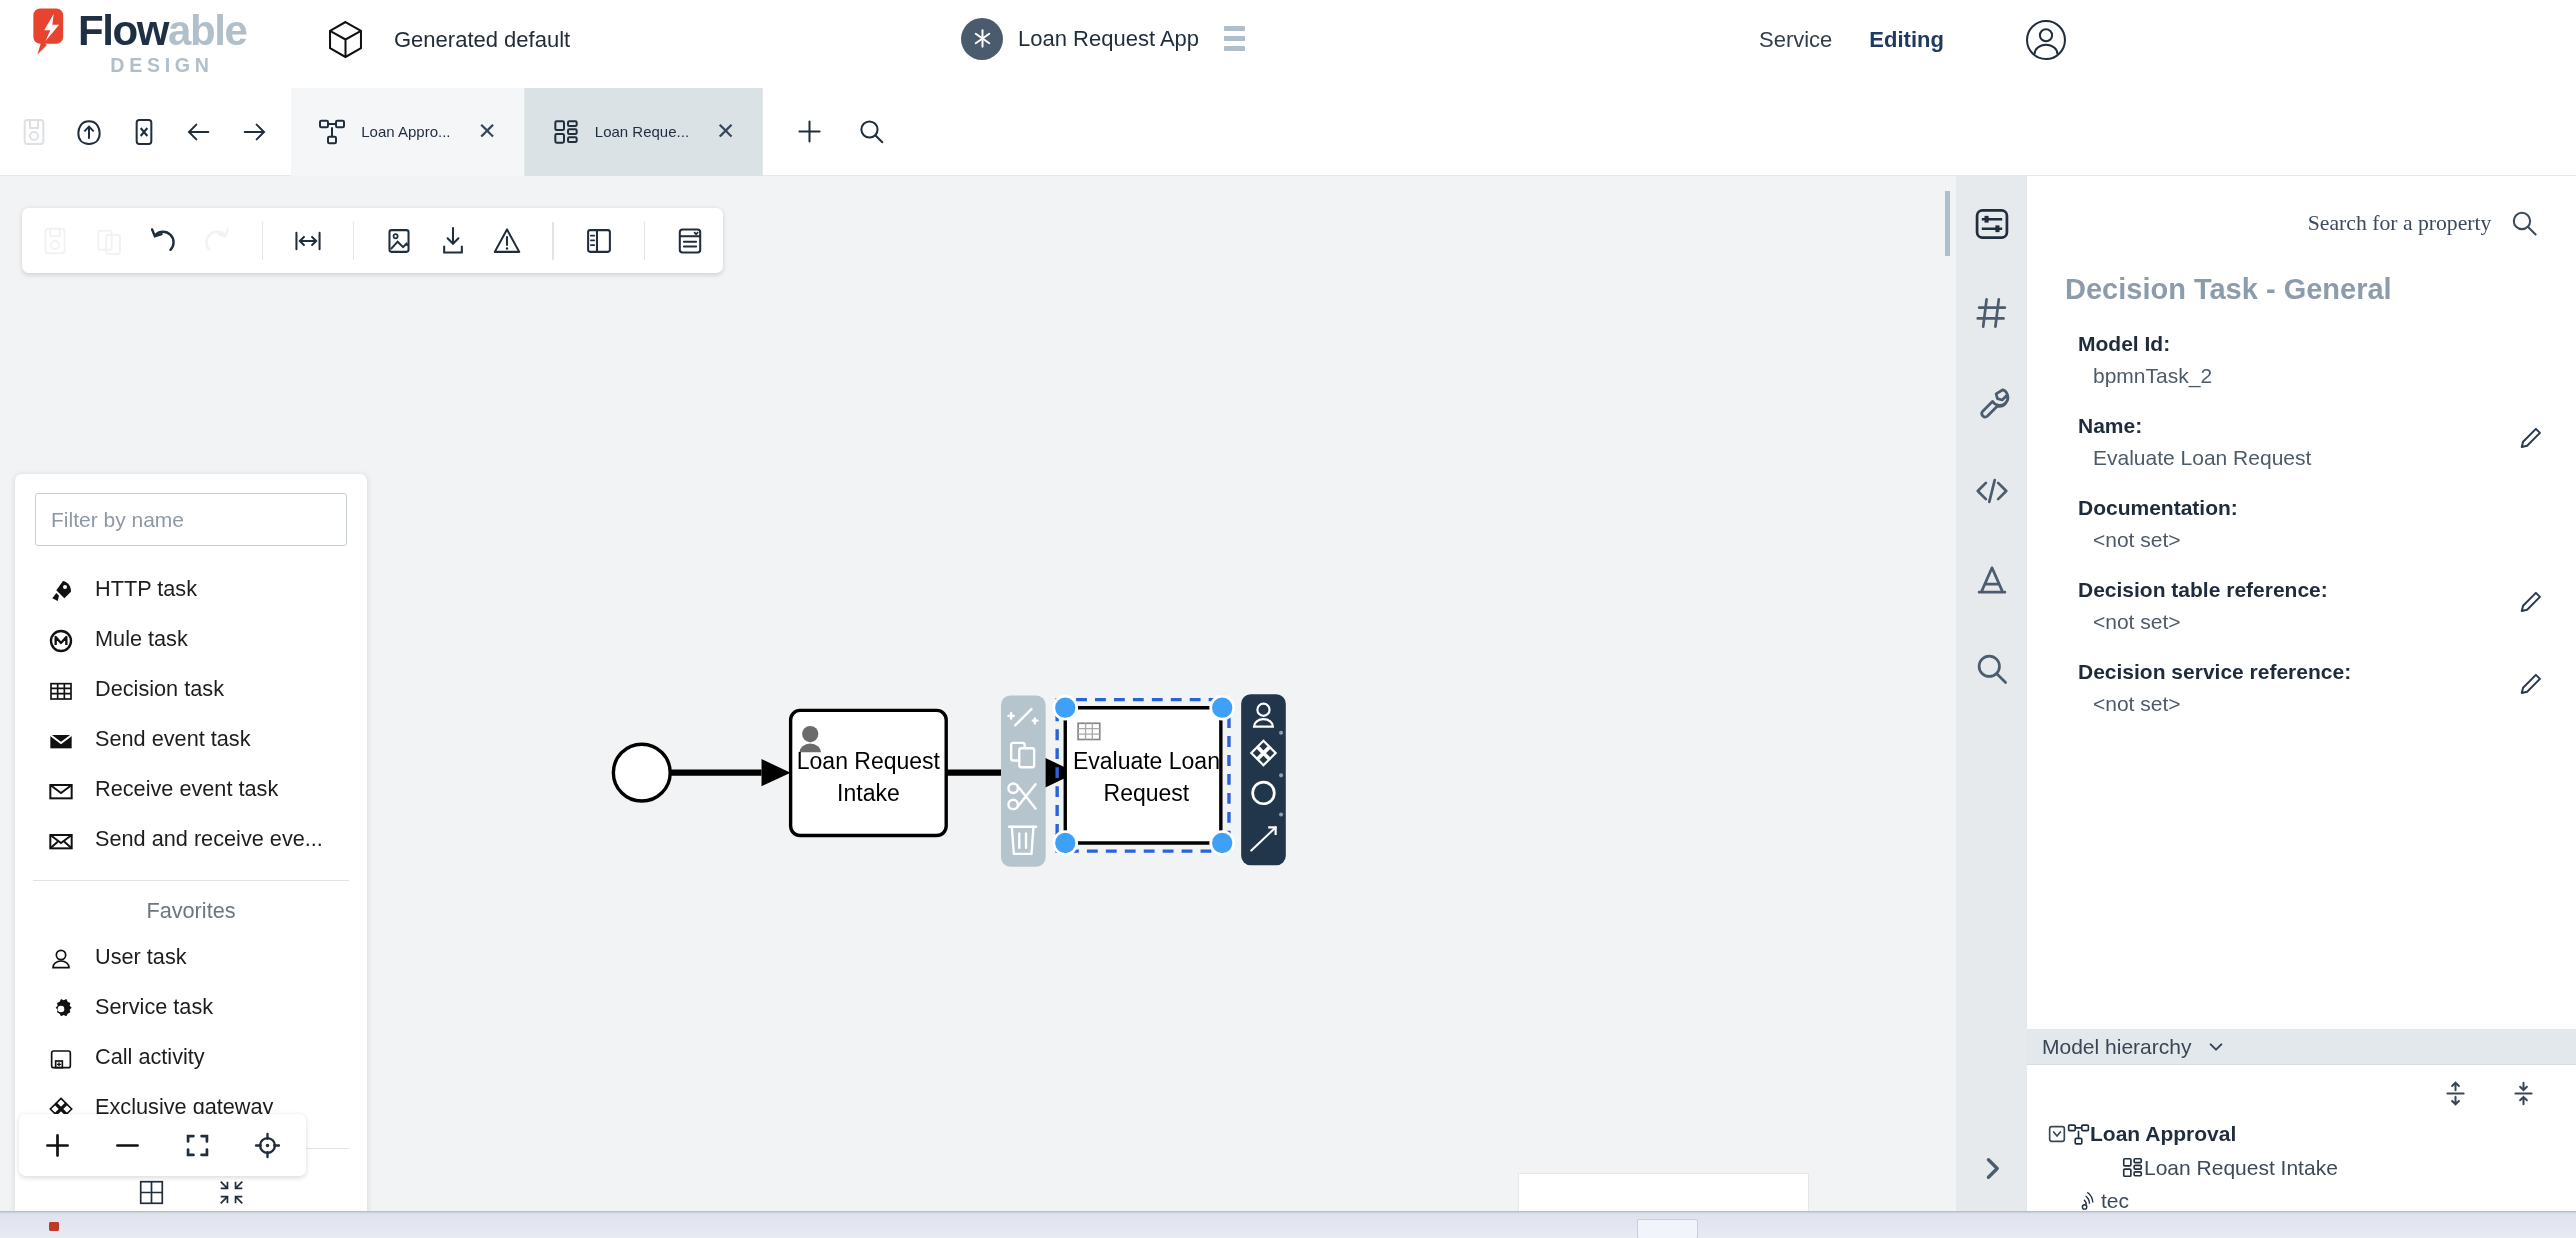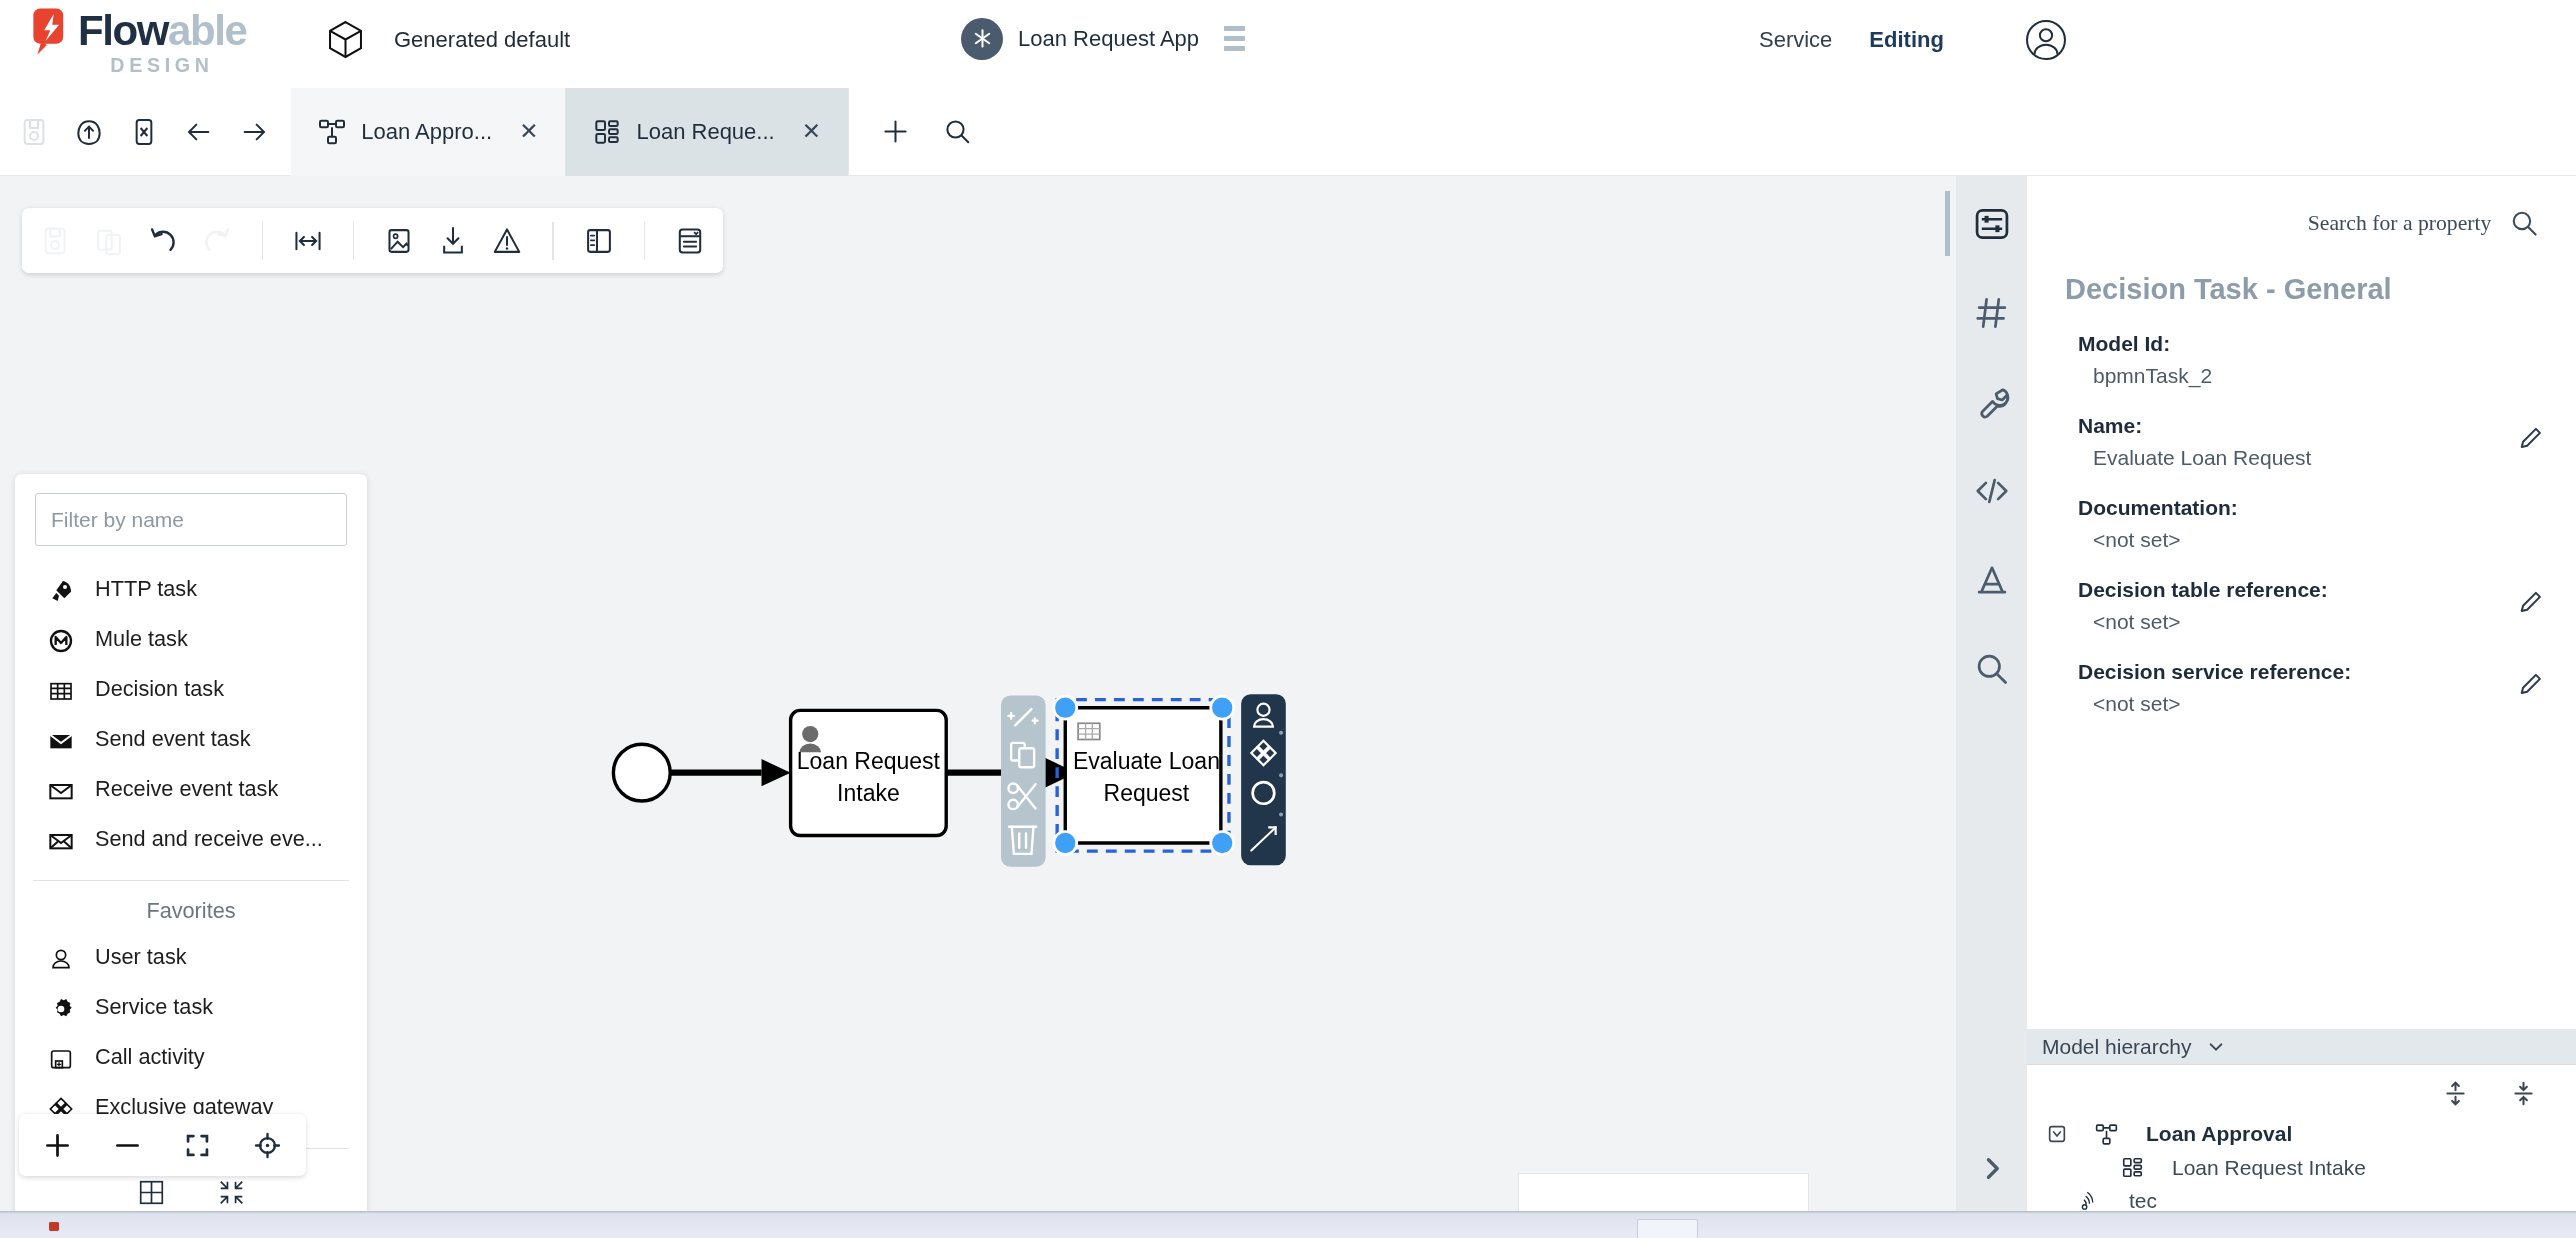--- a/index.html
+++ b/index.html
@@ -55,21 +55,21 @@
   .tt-ico { width:32px; height:32px; cursor:pointer; }
   .tt-ico.disabled { opacity:.32; }
 
   .tabs { display:flex; align-items:stretch; height:88px; margin-left:21.7px; }
   .tab {
     display:flex; align-items:center; gap:15px;
     padding:0 27px; height:88px; cursor:pointer;
     background:#f4f6f7; border-right:0.7px solid #e3e7ea;
   }
   .tab.active { background:#dbe2e6; }
-  .tab-label { font-size:22px; color:#1f2d3d; white-space:nowrap; }
+  .tab-label { font-size:15px; color:#1f2d3d; white-space:nowrap; }
   .tab-close { font-size:23px; color:#36475a; margin-left:12px; }
   .tab-ico { width:28px; height:28px; flex:none; }
   .tabadd { display:flex; align-items:center; gap:31px; padding-left:31px; }
 
   
   .canvas {
     position:absolute; left:0; top:176px; width:1956px; height:1035px;
     background:#f2f3f4; overflow:hidden;
   }
 
@@ -166,21 +166,21 @@
     background:#e2e8eb; display:flex; align-items:center; gap:15px; padding-left:15px;
     cursor:pointer;
   }
   .mh-title { font-size:21px; color:#3a4654; }
   .mh-body {
     position:absolute; left:2027px; top:1064px; width:549px; height:148px;
     background:#fff; border-top:0.7px solid #d6dde2;
   }
   .mh-tools { display:flex; justify-content:flex-end; gap:41px; padding:15px 39px 0 0; }
   .mh-tree { padding:10.8px 0 0 20px; }
-  .mh-node { display:flex; align-items:center; gap:28px; padding:4.7px 0; cursor:pointer; }
+  .mh-node { display:flex; align-items:center; gap:0; padding:4.7px 0; cursor:pointer; }
   .mh-node.child { padding-left:74px; }
   .mh-node.sub { padding-left:31px; }
   .mh-label { font-size:21px; color:#1f2d3d; }
   .mh-label.root { font-weight:bold; }
   .mh-label.muted { color:#3d4a58; }
 
   
   .taskbar {
     position:absolute; left:0; bottom:0; width:2576px; height:27px;
     background:linear-gradient(180deg,#c7cdd8 0%,#dfe3ee 8%,#e8eaf4 100%);

